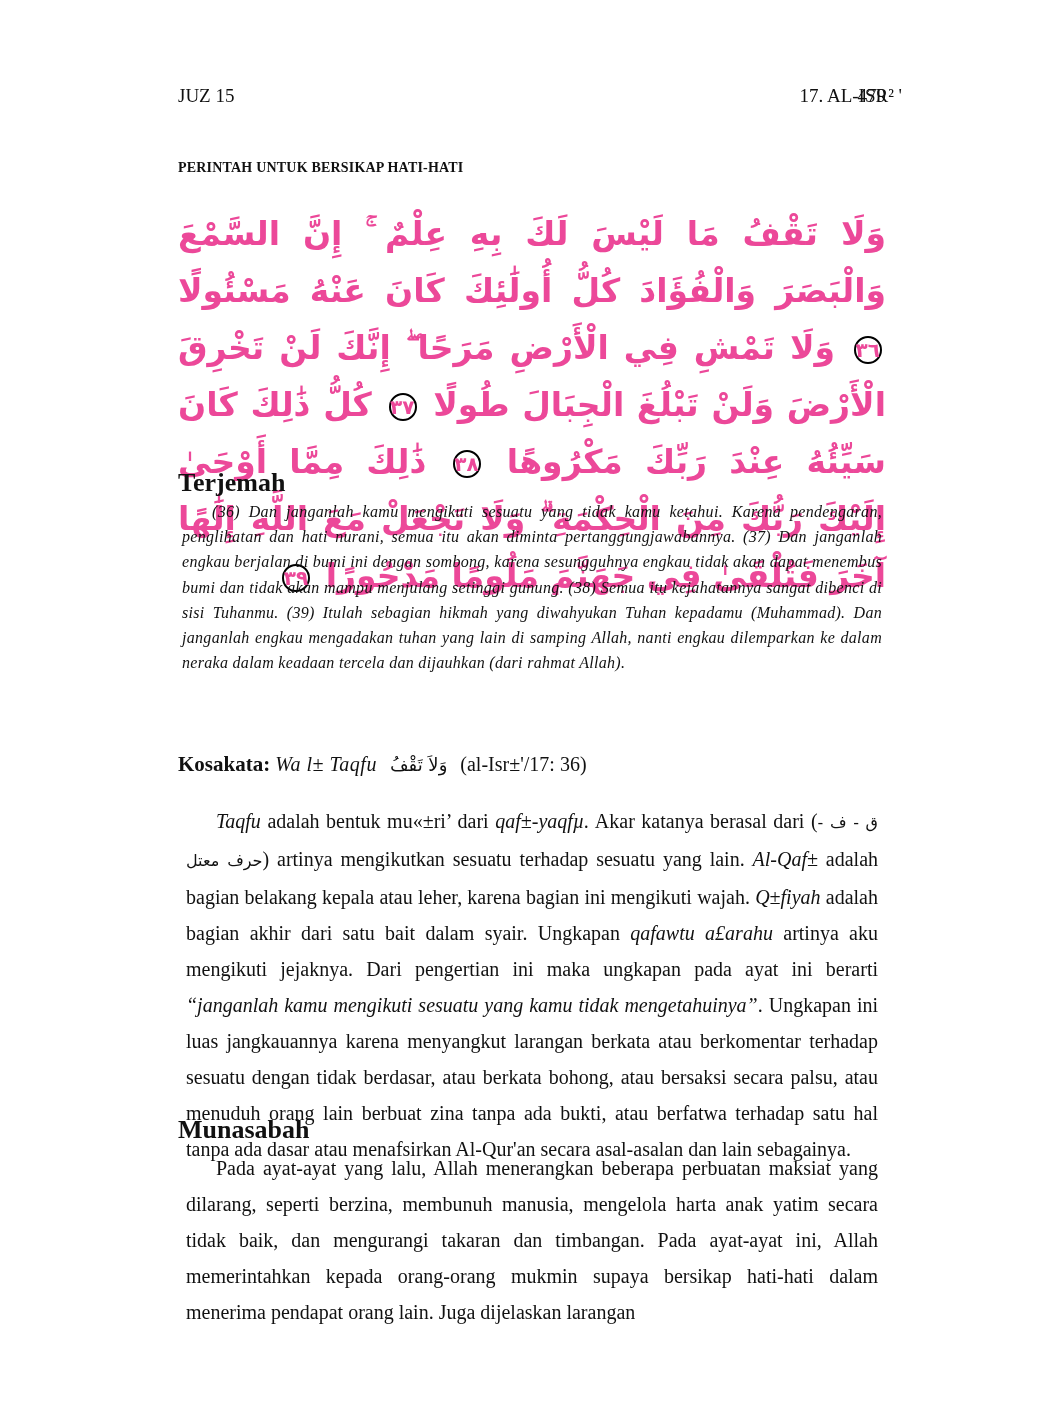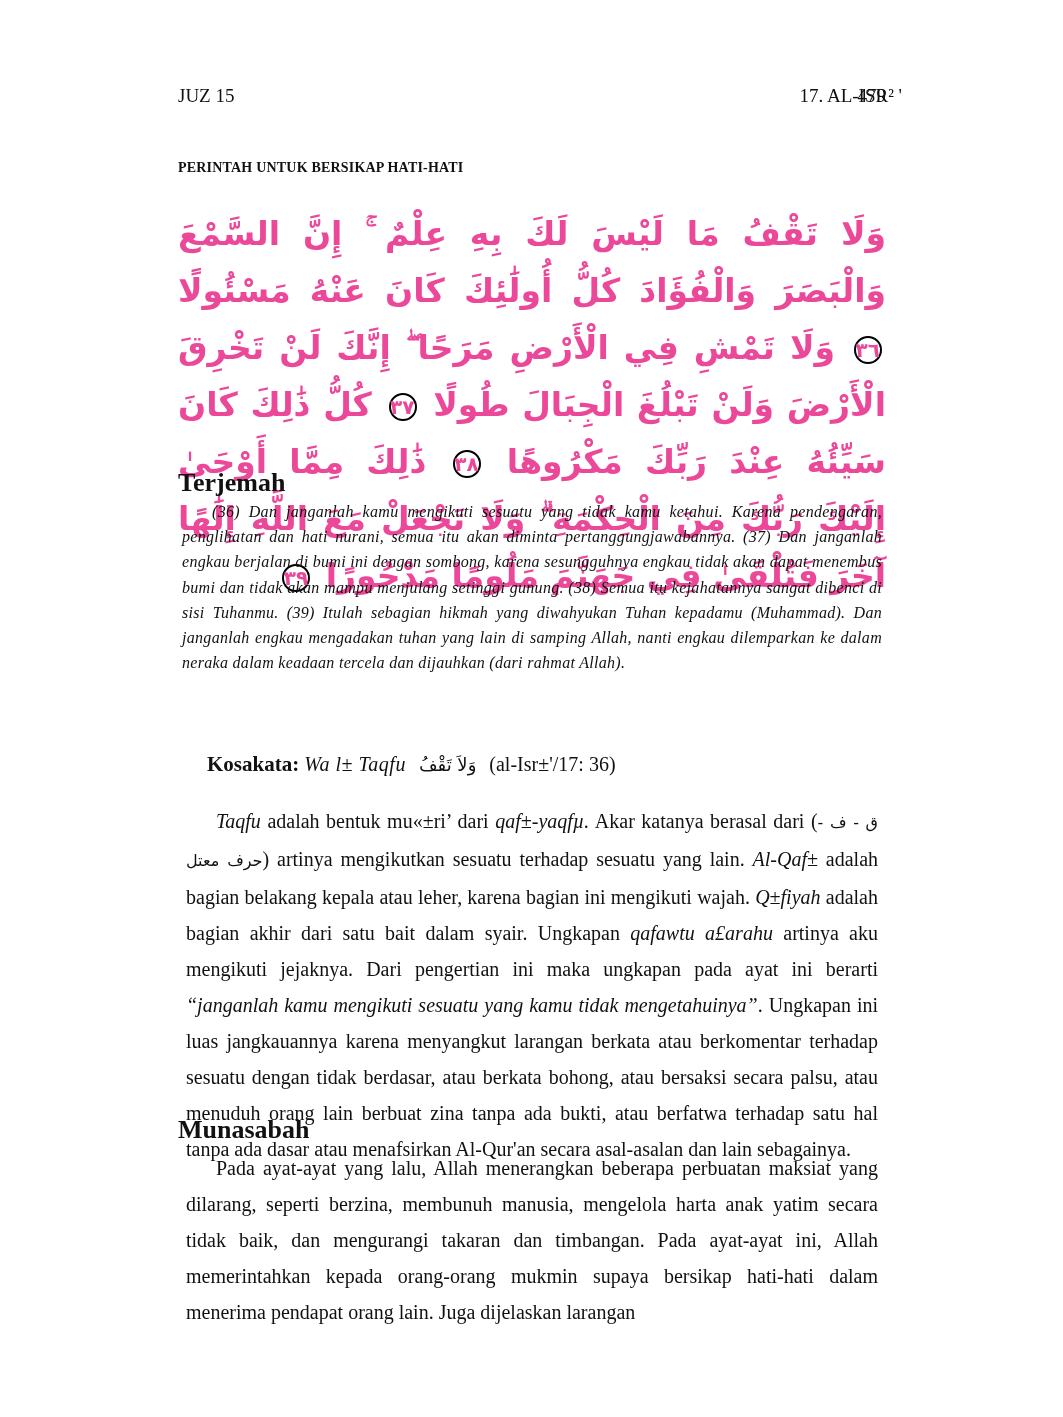--- a/index.html
+++ b/index.html
@@ -17,21 +17,21 @@
             direction: rtl; font-family: "DejaVu Sans", sans-serif; font-weight: bold;
             font-size: 33px; line-height: 57px; color: #ec4899; text-align: justify;
             text-align-last: right; }
   .arabic .ayah-mark { display: inline-block; font-size: 20px; border: 2px solid #000;
             border-radius: 50%; width: 24px; height: 24px; line-height: 24px; text-align: center;
             vertical-align: middle; margin: 0 4px; font-weight: bold; }
   .section-heading { font-weight: bold; font-size: 26px; line-height: 25px; }
   .terjemah { position: absolute; top: 470px; left: 0; width: 708px; }
   .translation { font-style: italic; font-size: 16px; line-height: 25.2px; text-align: justify;
                  text-indent: 30px; margin: 4px; letter-spacing: 0.3px; }
-  .kosakata { position: absolute; top: 750px; left: 0; width: 708px; font-size: 20px; line-height: 28px; margin-left: 29px; }
+  .kosakata { position: absolute; top: 750px; left: 0; width: 708px; font-size: 20px; line-height: 28px; }
   .kosakata .label { font-weight: bold; font-size: 21px; }
   .kosakata .translit { font-style: italic; letter-spacing: 0.5px; }
   .kosakata .ar { font-family: "DejaVu Sans", sans-serif; font-size: 18px; margin: 0 8px; }
   .body-para { font-size: 20px; line-height: 36px; text-align: justify; text-indent: 30px; margin: 8px; }
   .kosakata-body { position: absolute; top: 795px; left: 0; width: 708px; }
   .munasabah { position: absolute; top: 1117px; left: 0; width: 708px; }
   i { font-style: italic; }
   .ar-inline { font-family: "DejaVu Sans", sans-serif; font-size: 16px; }
 </style>
 </head>

